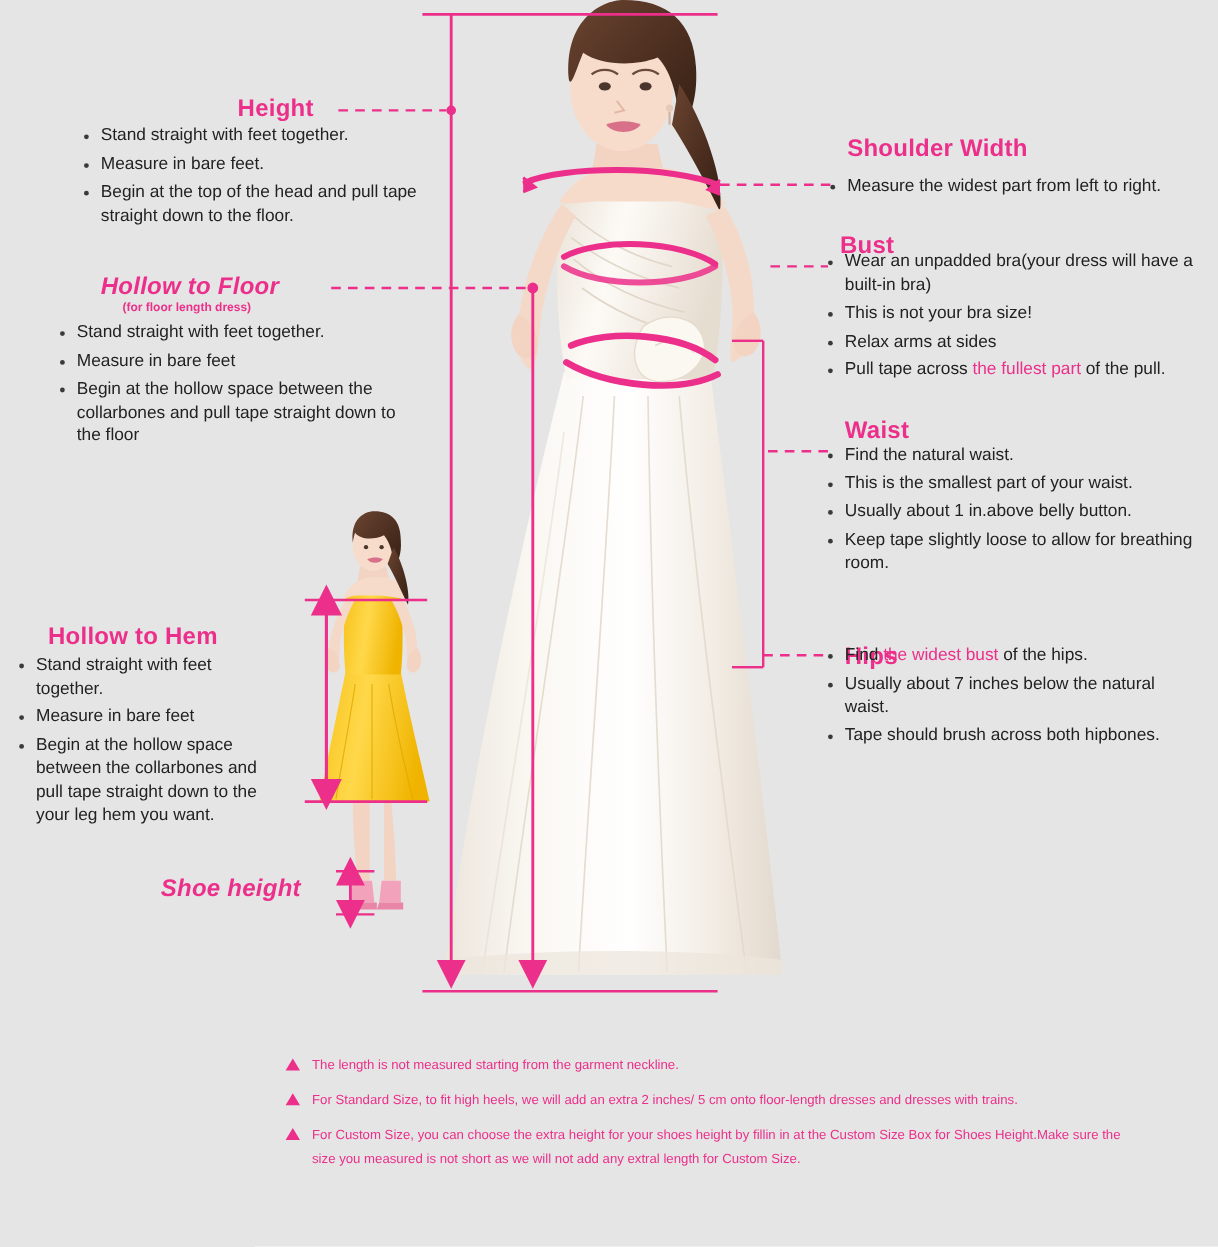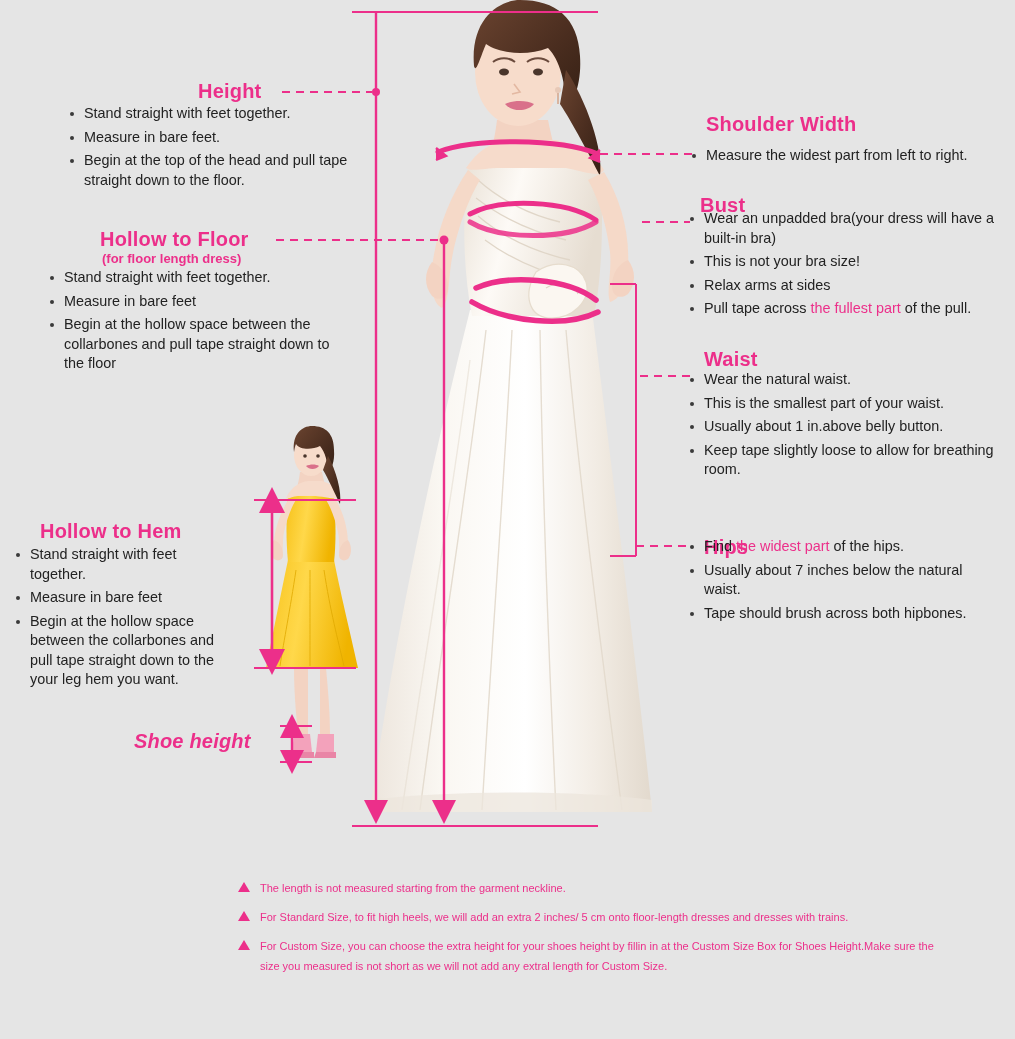--- a/index.html
+++ b/index.html
@@ -24,21 +24,21 @@
   .heading {
     color: #ec2f8a;
     font-weight: bold;
     font-size: 20px;
     letter-spacing: .2px;
     white-space: nowrap;
   }
   .subheading {
     color: #ec2f8a;
     font-weight: bold;
-    font-size: 13px;
+    font-size: 10px;
     white-space: nowrap;
   }
 
   
   .bullets { list-style: none; margin: 0; padding: 0; }
   .bullets li {
     position: relative;
     color: #222222;
     font-size: 14.4px;
     line-height: 19.5px;
@@ -250,21 +250,21 @@
     </g>
   </svg>
 
   <div class="abs heading" style="left:198px; top:80px;">Height</div>
   <ul class="abs bullets" style="left:68px; top:104px; width:290px;">
     <li>Stand straight with feet together.</li>
     <li>Measure in bare feet.</li>
     <li>Begin at the top of the head and pull tape straight down to the floor.</li>
   </ul>
 
-  <div class="abs heading" style="left:100px; top:228px;">Hollow to Floor</div>
+  <div class="abs heading" style="left:84px; top:228px;font-style:italic;">Hollow to Floor</div>
   <div class="abs subheading" style="left:102px; top:251px;">(for floor length dress)</div>
   <ul class="abs bullets" style="left:48px; top:268px; width:285px;">
     <li>Stand straight with feet together.</li>
     <li>Measure in bare feet</li>
     <li>Begin at the hollow space between the collarbones and pull tape straight down to the floor</li>
   </ul>
 
   <div class="abs heading" style="left:40px; top:520px;">Hollow to Hem</div>
   <ul class="abs bullets" style="left:14px; top:545px; width:212px;">
     <li>Stand straight with feet together.</li>
@@ -282,29 +282,29 @@
   <div class="abs heading" style="left:700px; top:194px;">Bust</div>
   <ul class="abs bullets" style="left:688px; top:209px; width:320px;">
     <li>Wear an unpadded bra(your dress will have a built-in bra)</li>
     <li>This is not your bra size!</li>
     <li>Relax arms at sides</li>
     <li><span>Pull tape across </span><span class="pink-text">the fullest part</span><span> of the pull.</span></li>
   </ul>
 
   <div class="abs heading" style="left:704px; top:348px;">Waist</div>
   <ul class="abs bullets" style="left:688px; top:370px; width:310px;">
-    <li>Wear the natural waist.</li>
+    <li>Find the natural waist.</li>
     <li>This is the smallest part of your waist.</li>
     <li>Usually about 1 in.above belly button.</li>
     <li>Keep tape slightly loose to allow for breathing room.</li>
   </ul>
 
   <div class="abs heading" style="left:704px; top:536px;">Hips</div>
   <ul class="abs bullets" style="left:688px; top:537px; width:312px;">
-    <li><span>Find </span><span class="pink-text">the widest part</span><span> of the hips.</span></li>
+    <li><span>Find </span><span class="pink-text">the widest bust</span><span> of the hips.</span></li>
     <li>Usually about 7 inches below the natural waist.</li>
     <li>Tape should brush across both hipbones.</li>
   </ul>
 
   <div class="notes">
     <div class="note"><span class="tri"></span><span>The length is not measured starting from the garment neckline.</span></div>
     <div class="note"><span class="tri"></span><span>For Standard Size, to fit high heels, we will add an extra 2 inches/ 5  cm onto floor-length dresses and dresses with trains.</span></div>
     <div class="note"><span class="tri"></span><span>For Custom Size, you can choose the extra height for your shoes height by fillin in at the Custom Size Box for Shoes Height.Make sure the size you measured is not short as we will not add any extral length for Custom Size.</span></div>
   </div>
 

